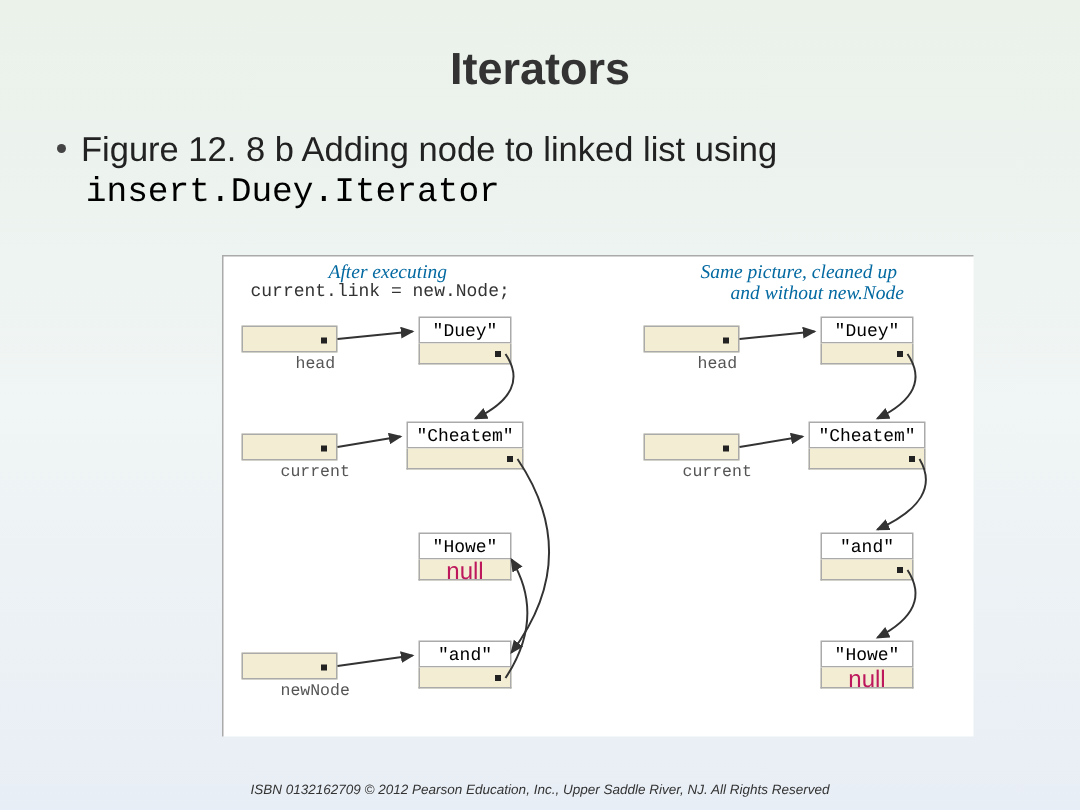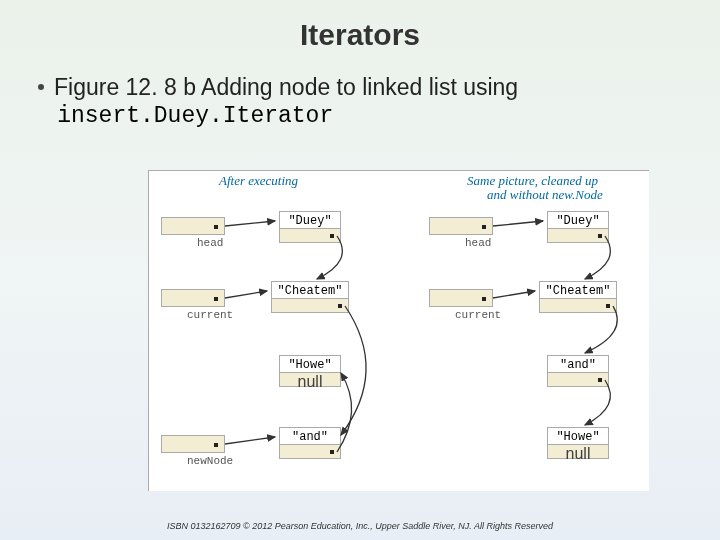--- a/index.html
+++ b/index.html
@@ -9,21 +9,21 @@
     height: 540px;
     background: linear-gradient(to bottom, #eaf2ea 0%, #f0f5f5 50%, #e8eef5 100%);
     font-family: Arial, sans-serif;
     position: relative;
     overflow: hidden;
   }
   .title {
     text-align: center;
     font-size: 30px;
     color: #333;
-    padding-top: 18px;
+    padding-top: 30px;
     margin: 0;
   }
   .bullet {
     margin: 22px 0 0 38px;
     font-size: 23px;
     color: #222;
   }
   .bullet .dot {
     display: inline-block;
     width: 6px;
@@ -70,21 +70,21 @@
     padding: 2px 4px 0 4px;
   }
   .link {
     position: absolute;
     background: #f3edd3;
     border: 1px solid #aaa;
     border-top: none;
     height: 14px;
     box-sizing: border-box;
   }
-  .null { color: #404040; }
+  .null { color: #be185d; }
   .footer {
     position: absolute;
     bottom: 8px;
     width: 100%;
     text-align: center;
     font-size: 9px;
     font-style: italic;
     color: #333;
     line-height: 1.2;
   }
@@ -96,20 +96,21 @@
 <h1 class="title">Iterators</h1>
 
 <div class="bullet">
   <span class="dot"></span><span>Figure 12. 8 b Adding node to linked list using </span><br>
   &nbsp;&nbsp;&nbsp;<span class="code">insert.Duey.Iterator</span>
 </div>
 
 <div class="figure">
 
   <div class="italic" style="left:70px; top:2px;">After executing</div>
+  <div class="courier" style="left:18px; top:16px;">current.link = new.Node;</div>
   <div class="italic" style="left:338px; top:16px;">and without new.Node</div>
   <div class="italic" style="left:318px; top:2px;">Same picture, cleaned up</div>
 
   <div class="pbox" style="left:12px; top:46px; width:64px; height:18px;">
       <div class="pdot" style="right:6px; top:7px;"></div>
     </div>
   <div class="label" style="left:48px; top:66px;">head</div>
 
   <div class="pbox" style="left:12px; top:118px; width:64px; height:18px;">
       <div class="pdot" style="right:6px; top:7px;"></div>

